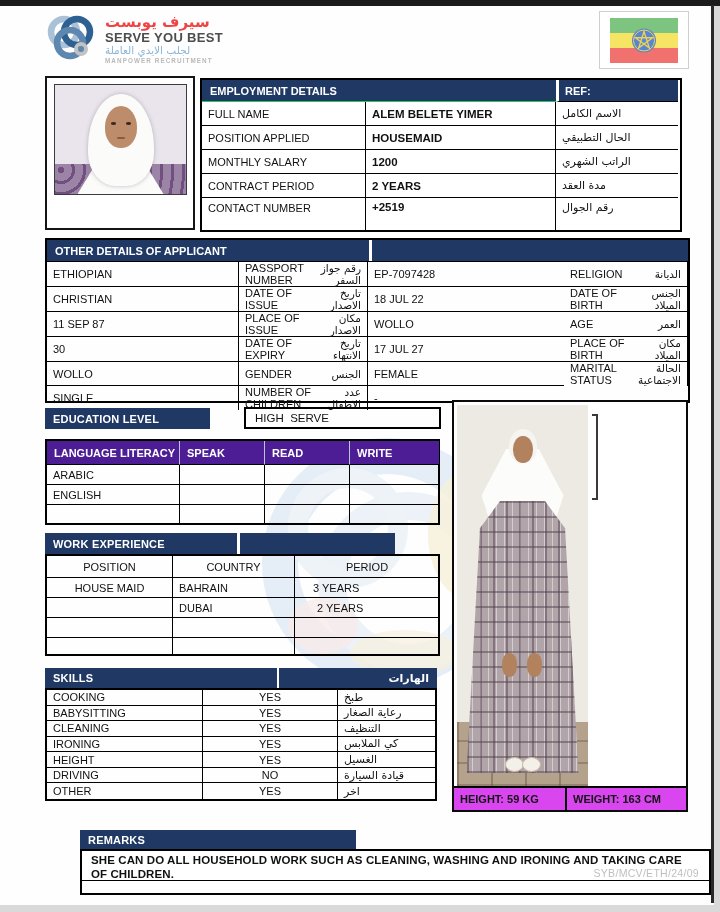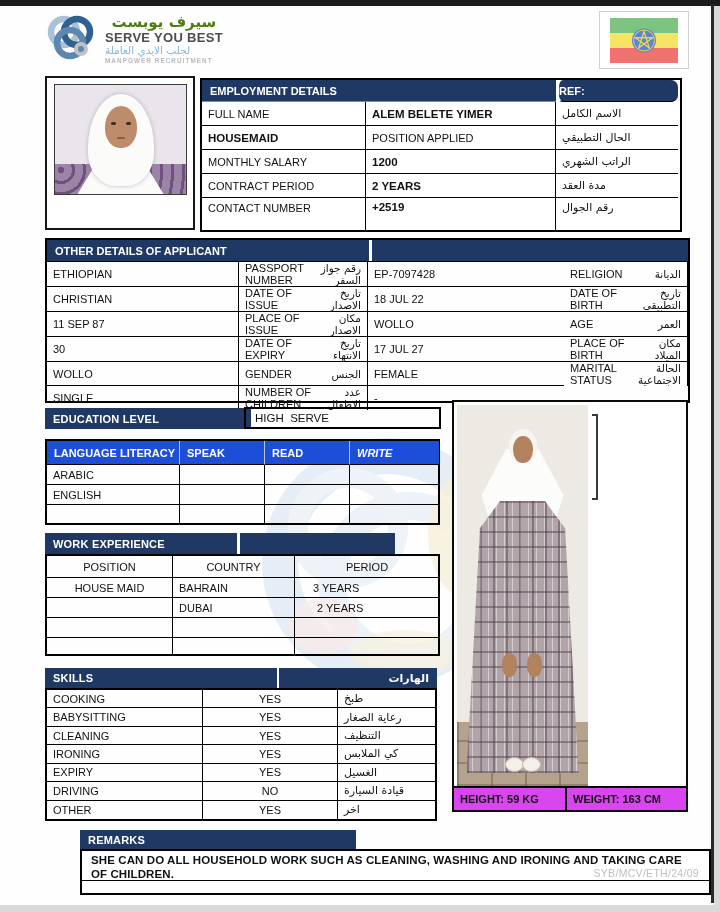--- a/index.html
+++ b/index.html
@@ -16,21 +16,21 @@
   .wm1 { left:262px; top:438px; width:250px; height:250px; border:36px solid #e5edf6; }
   .wm2 { left:318px; top:492px; width:180px; height:180px; border:28px solid #ecf2f8; }
   .wm3 { left:288px; top:468px; width:120px; height:120px; border:20px solid #eef3f8; }
   .wm-cream { position:absolute; left:428px; top:470px; width:86px; height:130px; background:#f7f0dc; border-radius:50%; opacity:.85; }
   .wm-cream2 { position:absolute; left:350px; top:630px; width:110px; height:46px; background:#f6efdd; border-radius:50%; opacity:.7; }
   .wm-pink { position:absolute; left:288px; top:598px; width:70px; height:56px; background:#f8ebea; border-radius:50%; opacity:.8; }
 
   
   .logo-block { left:44px; top:12px; display:flex; gap:9px; align-items:flex-start; }
   .logo-text { display:flex; flex-direction:column; line-height:1.12; padding-top:2px; }
-  .logo-ar-title { font-size:15px; color:#4d7c0f; font-weight:700; direction:rtl; text-align:center; }
+  .logo-ar-title { font-size:15px; color:#ef4444; font-weight:700; direction:rtl; text-align:left; }
   .logo-en-title { font-size:13px; font-weight:700; color:#4d4d4d; letter-spacing:.3px; }
   .logo-ar-sub { font-size:10.5px; color:#8ab6d6; direction:rtl; text-align:left; }
   .logo-en-sub { font-size:6.3px; color:#b9b9b9; letter-spacing:1.1px; font-weight:700; }
 
   .flag-box { left:599px; top:11px; width:90px; height:58px; background:#fff; border:1px solid #cfcfcf; display:flex; align-items:center; justify-content:center; }
 
   
   .portrait-box { left:45px; top:76px; width:150px; height:154px; border:2px solid #151515; background:#fff; }
   .portrait-photo { position:absolute; left:7px; top:6px; width:133px; height:111px; border:1px solid #3c3c3c; background:#eae5ec; overflow:hidden; }
   .p-garment { position:absolute; left:0; bottom:0; width:100%; height:30px; background-color:#9b84a5;
@@ -45,51 +45,51 @@
   .navy { background:#1f3864; color:#fff; font-size:11px; font-weight:600; display:flex; align-items:center; letter-spacing:.2px; }
   .navy .pad { padding-left:8px; }
 
   
   .emp-table { left:200px; top:78px; width:482px; border:2px solid #000; display:grid; grid-template-columns:164px 190px 122px; grid-template-rows:22px 24px 24px 24px 24px 32px; background:rgba(255,255,255,.65); }
   .cell { border-right:1px solid #000; border-bottom:1px solid #000; display:flex; align-items:center; padding:0 6px; font-size:11px; }
   .cell.nr { border-right:none; } .cell.nb { border-bottom:none; }
   .cell.val { font-weight:700; font-size:11.5px; }
   .cell.arr { justify-content:flex-end; text-align:right; }
   .emp-head { grid-column:1/3; background:#1f3864; color:#fff; font-weight:600; border-bottom:1px solid #22c55e; display:flex; align-items:center; padding-left:8px; font-size:11px; }
-  .emp-ref { background:#1f3864; color:#fff; font-weight:600; border-left:3px solid #fff; border-bottom:1px solid #000; display:flex; align-items:center; font-size:11px;border-radius:7px; }
+  .emp-ref { background:#1f3864; color:#fff; font-weight:600; border-left:3px solid #fff; border-bottom:1px solid #000; display:flex; align-items:center; padding-left:6px; font-size:11px; }
 
   
   .other-table { left:45px; top:238px; width:645px; height:165px; border:2px solid #000; display:grid; grid-template-columns:192px 129px 196px 124px; grid-template-rows:22px repeat(6,1fr); }
   .other-head { grid-column:1/5; background:#1f3864; color:#fff; font-weight:600; font-size:11px; display:flex; align-items:center; padding-left:8px; border-bottom:1px solid #000; position:relative; }
   .other-head .divider { position:absolute; left:322px; top:0; width:3px; height:100%; background:#fff; }
   .lblcell { justify-content:space-between; gap:4px; }
   .lblcell .en { font-size:11px; }
   .lblcell .arl { font-size:10.5px; text-align:right; }
 
   
-  .edu-bar { left:45px; top:408px; width:206px; height:21px; }
+  .edu-bar { left:45px; top:408px; width:165px; height:21px; }
   .edu-value { left:244px; top:407px; width:197px; height:22px; border:2px solid #000; display:flex; align-items:center; padding-left:9px; font-size:11.5px; white-space:pre; }
 
   
   .lang-table { left:45px; top:439px; width:395px; height:86px; border:2px solid #000; display:grid; grid-template-columns:133px 85px 85px 89px; grid-template-rows:24px 20px 20px 19px; }
-  .lhead { background:#1d4ed8; color:#fff; font-weight:600; font-size:11px; display:flex; align-items:center; padding-left:7px; border-right:1px solid #b9c4d6; border-bottom:1px solid #000; }
-  .lhead.nr { border-right:none;font-style:italic; }
+  .lhead { background:#4c1d95; color:#fff; font-weight:600; font-size:11px; display:flex; align-items:center; padding-left:7px; border-right:1px solid #b9c4d6; border-bottom:1px solid #000; }
+  .lhead.nr { border-right:none; }
 
   
   .work-bar { left:45px; top:533px; width:350px; height:21px; position:absolute;text-align:right; }
   .work-bar .divider { position:absolute; left:192px; top:0; width:3px; height:100%; background:#fff; }
   .work-table { left:45px; top:554px; width:395px; height:102px; border:2px solid #000; display:grid; grid-template-columns:126px 122px 144px; grid-template-rows:22px 20px 20px 20px 17px; }
   .wh { justify-content:center; font-size:11px; }
   .wcenter { justify-content:center; }
 
   
   .skills-bar { left:45px; top:668px; width:392px; height:20px; justify-content:space-between; position:absolute; }
   .skills-bar .arlbl { padding-right:8px; font-size:11px; }
   .skills-bar .divider { position:absolute; left:232px; top:0; width:2px; height:100%; background:#fff; }
-  .skills-table { left:45px; top:688px; width:392px; height:133px; border:2px solid #000; display:grid; grid-template-columns:156px 135px 97px; grid-auto-rows:1fr; }
+  .skills-table { left:45px; top:688px; width:392px; height:113px; border:2px solid #000; display:grid; grid-template-columns:156px 135px 97px; grid-auto-rows:1fr; }
   .skills-table .cell { font-size:11px; }
 
   
   .body-box { left:452px; top:400px; width:236px; height:412px; border:2px solid #0a0a0a; background:#fff; }
   .body-photo { position:absolute; left:3px; top:3px; width:131px; height:381px; background:#edeae3; overflow:hidden; }
   .floor { position:absolute; left:0; bottom:0; width:100%; height:64px; background-color:#b5a28c;
      background-image:repeating-linear-gradient(90deg, rgba(80,60,45,.35) 0 2px, rgba(0,0,0,0) 2px 34px),
                       repeating-linear-gradient(0deg, rgba(80,60,45,.3) 0 2px, rgba(0,0,0,0) 2px 22px); }
   .fb-head { position:absolute; left:50%; top:24px; transform:translateX(-50%); width:28px; height:34px; background:#f6f4f1; border-radius:50% 50% 45% 45%; }
   .fb-face { position:absolute; left:50%; top:31px; transform:translateX(-50%); width:20px; height:27px; background:#b2825f; border-radius:48%; }
@@ -171,22 +171,22 @@
   </div>
 
   <div class="abs emp-table">
     <div class="emp-head">EMPLOYMENT DETAILS</div>
     <div class="emp-ref nr">REF:</div>
 
     <div class="cell">FULL NAME</div>
     <div class="cell val">ALEM BELETE YIMER</div>
     <div class="cell arr ar nr">الاسم الكامل</div>
 
+    <div class="cell">POSITION APPLIED</div>
     <div class="cell val">HOUSEMAID</div>
-    <div class="cell">POSITION APPLIED</div>
     <div class="cell arr ar nr">الحال التطبيقي</div>
 
     <div class="cell">MONTHLY SALARY</div>
     <div class="cell val">1200</div>
     <div class="cell arr ar nr">الراتب الشهري</div>
 
     <div class="cell">CONTRACT PERIOD</div>
     <div class="cell val">2 YEARS</div>
     <div class="cell arr ar nr">مدة العقد</div>
 
@@ -214,21 +214,21 @@
       </div>
     <div class="cell">CHRISTIAN</div>
     <div class="cell lblcell">
         <span class="en">DATE OF ISSUE</span>
         <span class="arl ar">تاريخ الاصدار</span>
       </div>
     <div class="cell nr">18 JUL 22</div>
 
     <div class="cell lblcell">
         <span class="en">DATE OF BIRTH</span>
-        <span class="arl ar">تاريخ التطبيقي</span>
+        <span class="arl ar">الجنس الميلاد</span>
       </div>
     <div class="cell">11 SEP 87</div>
     <div class="cell lblcell">
         <span class="en">PLACE OF ISSUE</span>
         <span class="arl ar">مكان الاصدار</span>
       </div>
     <div class="cell nr">WOLLO</div>
 
     <div class="cell lblcell">
         <span class="en">AGE</span>
@@ -351,21 +351,21 @@
     <div class="cell arr ar nr">رعاية الصغار</div>
 
     <div class="cell">CLEANING</div>
     <div class="cell wcenter">YES</div>
     <div class="cell arr ar nr">التنظيف</div>
 
     <div class="cell">IRONING</div>
     <div class="cell wcenter">YES</div>
     <div class="cell arr ar nr">كي الملابس</div>
 
-    <div class="cell">EXPIRY</div>
+    <div class="cell">HEIGHT</div>
     <div class="cell wcenter">YES</div>
     <div class="cell arr ar nr">الغسيل</div>
 
     <div class="cell">DRIVING</div>
     <div class="cell wcenter">NO</div>
     <div class="cell arr ar nr">قيادة السيارة</div>
 
     <div class="cell nb">OTHER</div>
     <div class="cell wcenter nb">YES</div>
     <div class="cell arr ar nr nb">اخر</div>

